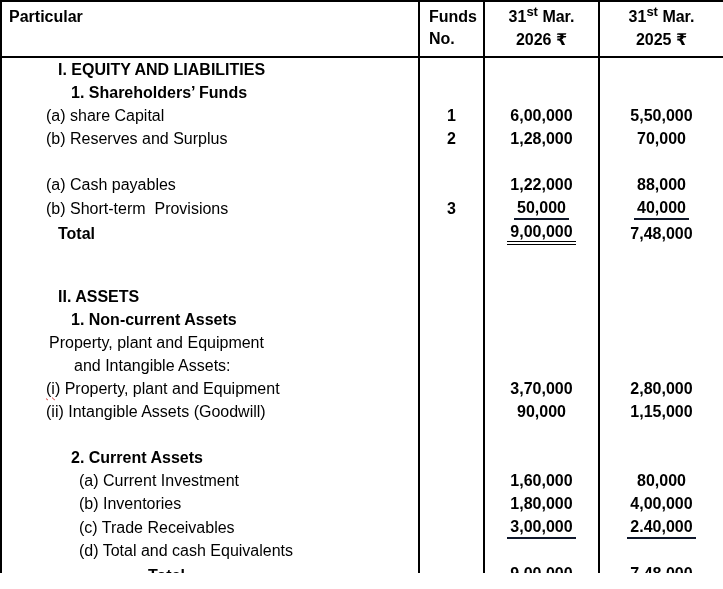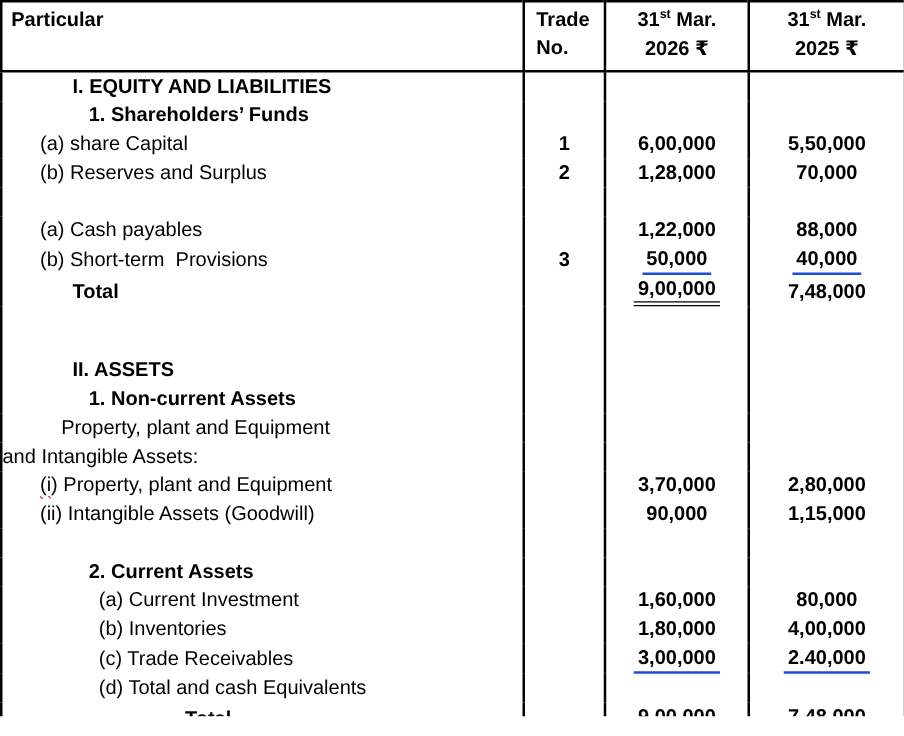--- a/index.html
+++ b/index.html
@@ -42,50 +42,50 @@
     font-size: 16px;
     height: 50px;
     padding-top: 4px;
     line-height: 22px;
   }
   th.h-part { text-align: left; padding-left: 7px; }
   th.h-note { text-align: left; padding-left: 9px; }
   th.h-val  { text-align: center; }
   th .yr-line { line-height: 24px; }
   .sup {
-    font-size: 10px;
+    font-size: 13px;
     vertical-align: super;
     line-height: 0;
   }
 
   tbody td {
     height: 23px;
     line-height: 23px;
     font-size: 16px;
     vertical-align: bottom;
   }
   td.part { text-align: left; }
   td.part span { white-space: pre; }
   td.note { text-align: center; font-weight: bold; }
   td.val  { text-align: center; font-weight: bold; }
   .b { font-weight: bold; padding-left: 48px; }
 
   .lvl0 { padding-left: 8px;  }
   .lvl1 { padding-left: 21px; }
-  .lvl2 { padding-left: 30px; }
+  .lvl2 { padding-left: 44px; }
   .lvl3 { padding-left: 47px; }
-  .lvl4 { }
+  .lvl4 { padding-left: 72px; }
   .lvl5 { padding-left: 77px; }
   .lvl6 { padding-left: 98px; }
 
   .u1 {
     display: inline-block;
     padding: 0 3px;
     line-height: 20px;
-    border-bottom: 2px solid #1d4ed8;
+    border-bottom: 2px solid #0f172a;
   }
   .u2 {
     display: inline-block;
     padding: 0 3px;
     line-height: 19px;
     border-bottom: 4px double #000;
   }
   .sq {
     text-decoration-line: underline;
     text-decoration-style: wavy;
@@ -104,21 +104,21 @@
         <col class="c-note">
         <col class="c-v26">
         <col class="c-v25">
     </colgroup>
     <thead>
       <tr>
         <th class="h-part">
           <span>Particular</span>
         </th>
         <th class="h-note">
-          <div>Trade</div>
+          <div>Funds</div>
           <div>No.</div>
         </th>
         <th class="h-val">
           <div><span>31</span><span class="sup">st</span><span> Mar.</span></div>
           <div class="yr-line">2026 ₹</div>
         </th>
         <th class="h-val">
           <div><span>31</span><span class="sup">st</span><span> Mar.</span></div>
           <div class="yr-line">2025 ₹</div>
         </th>

